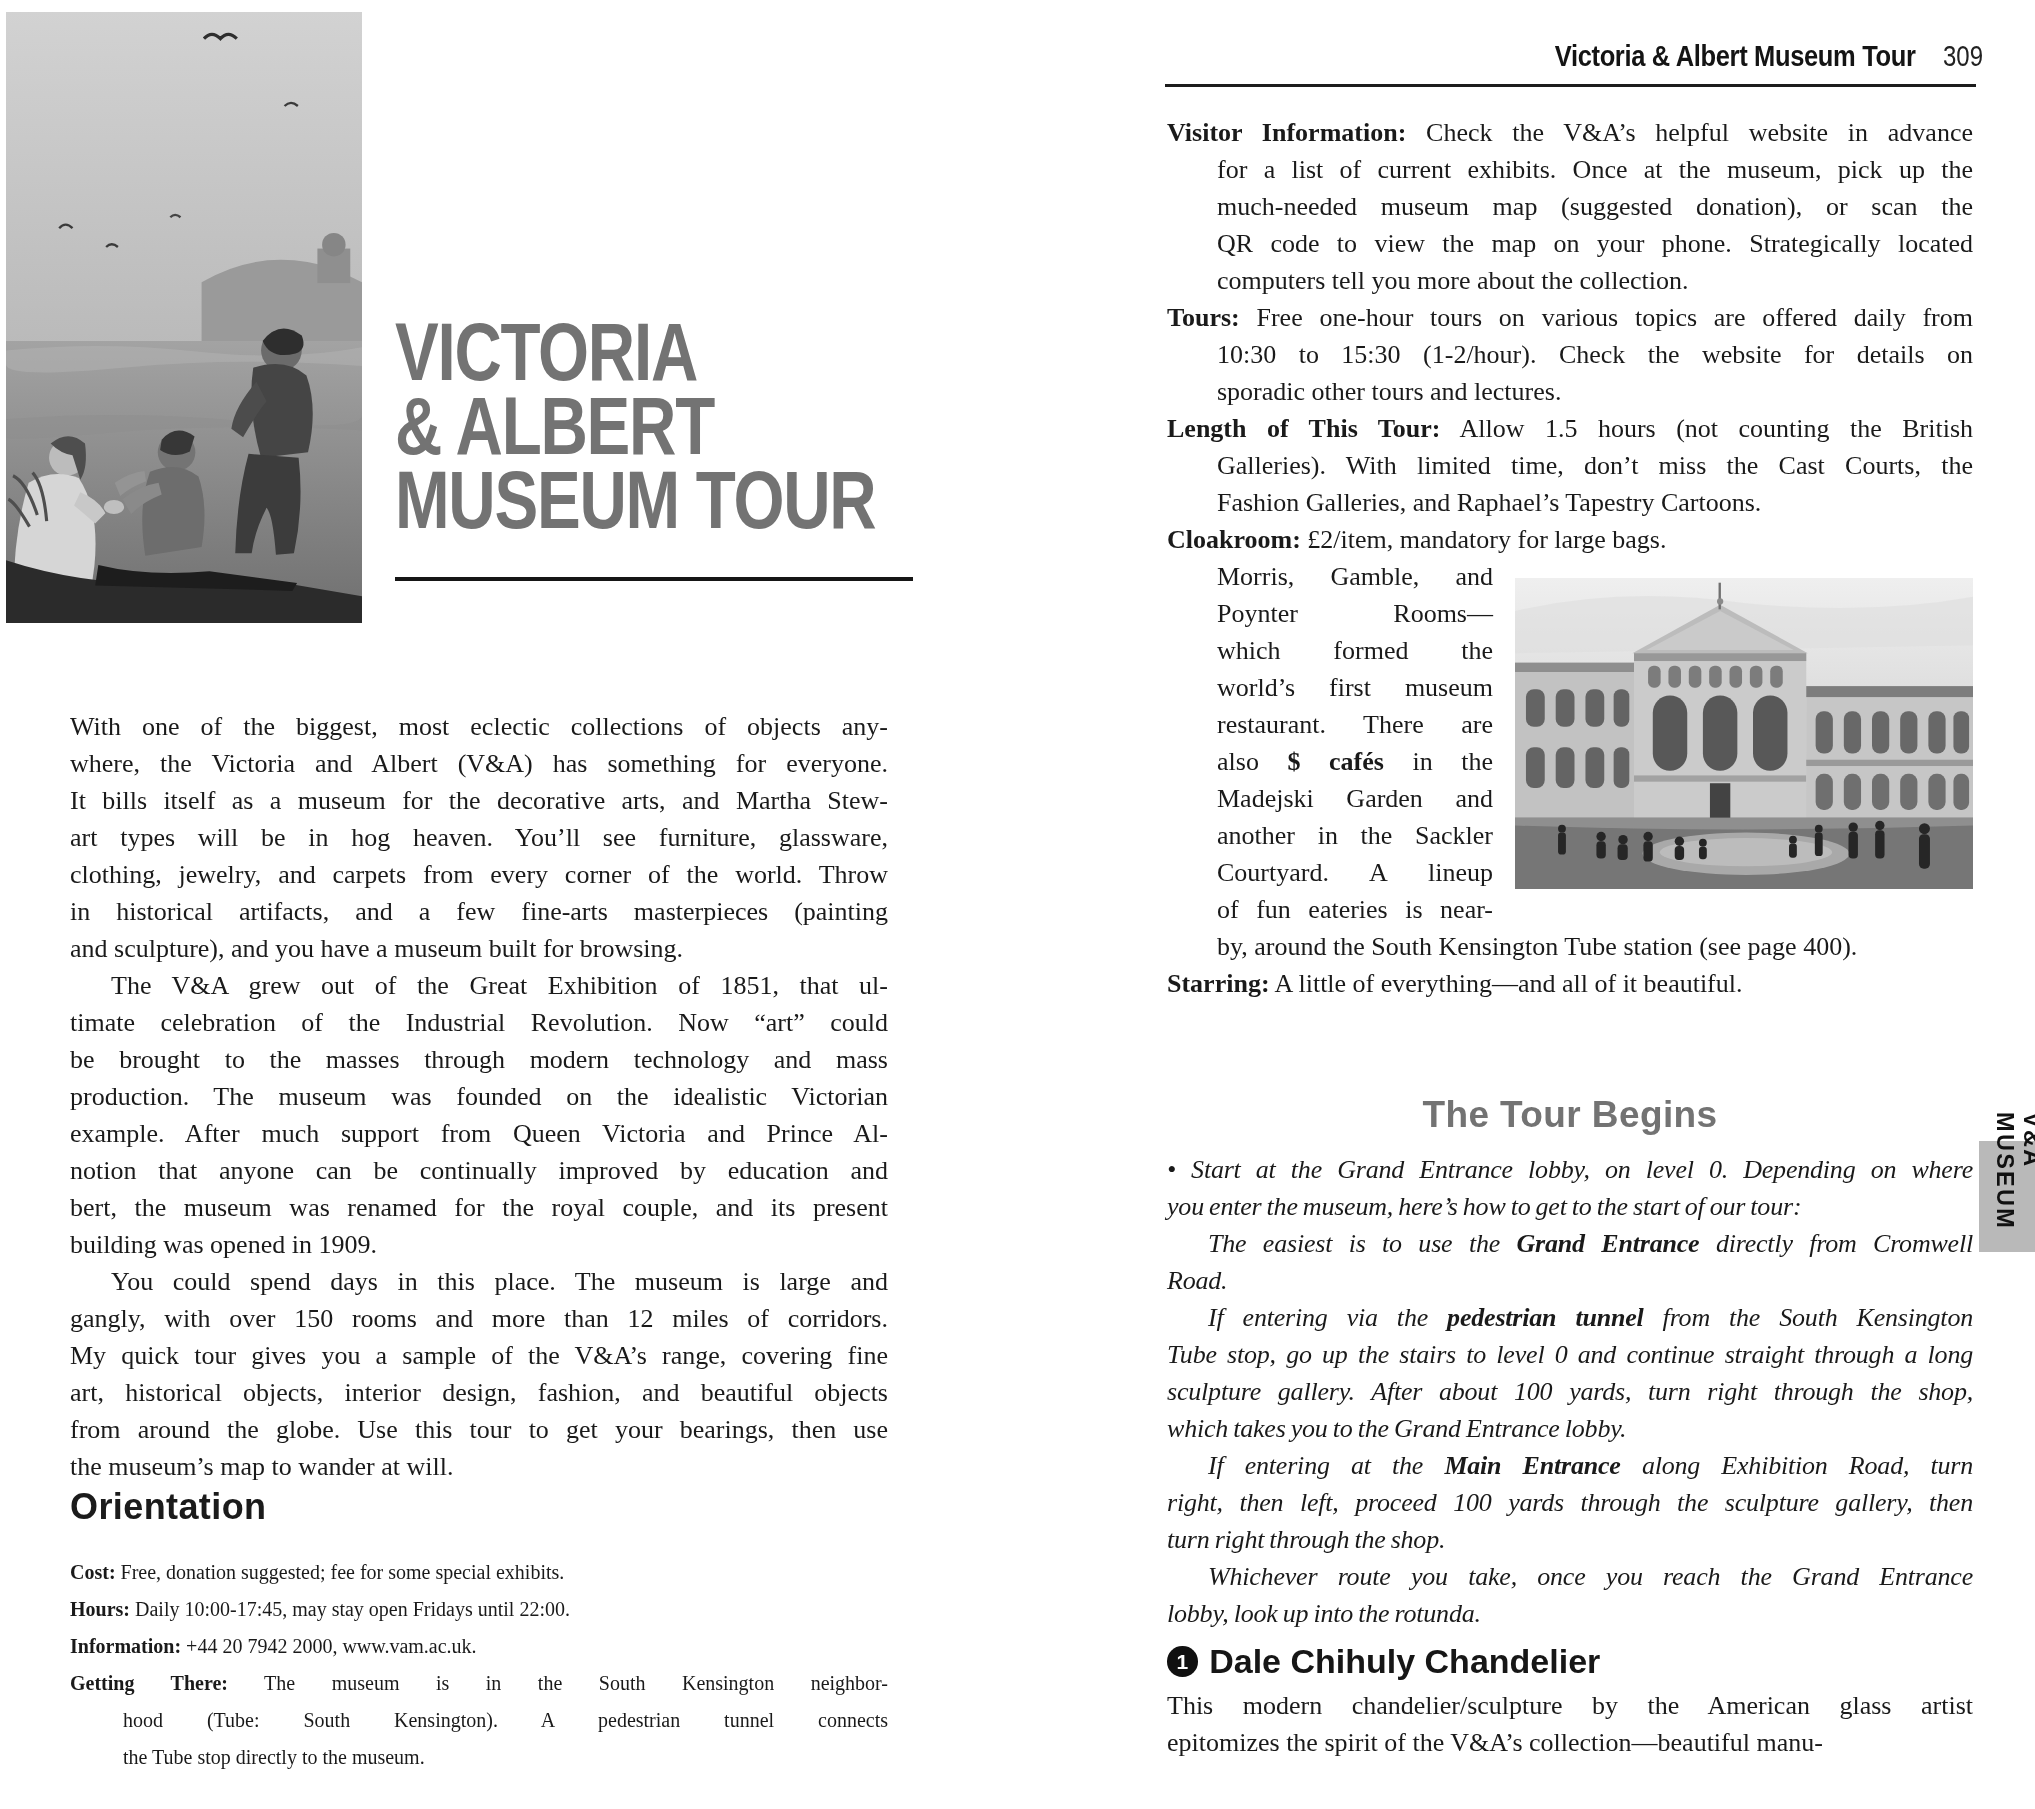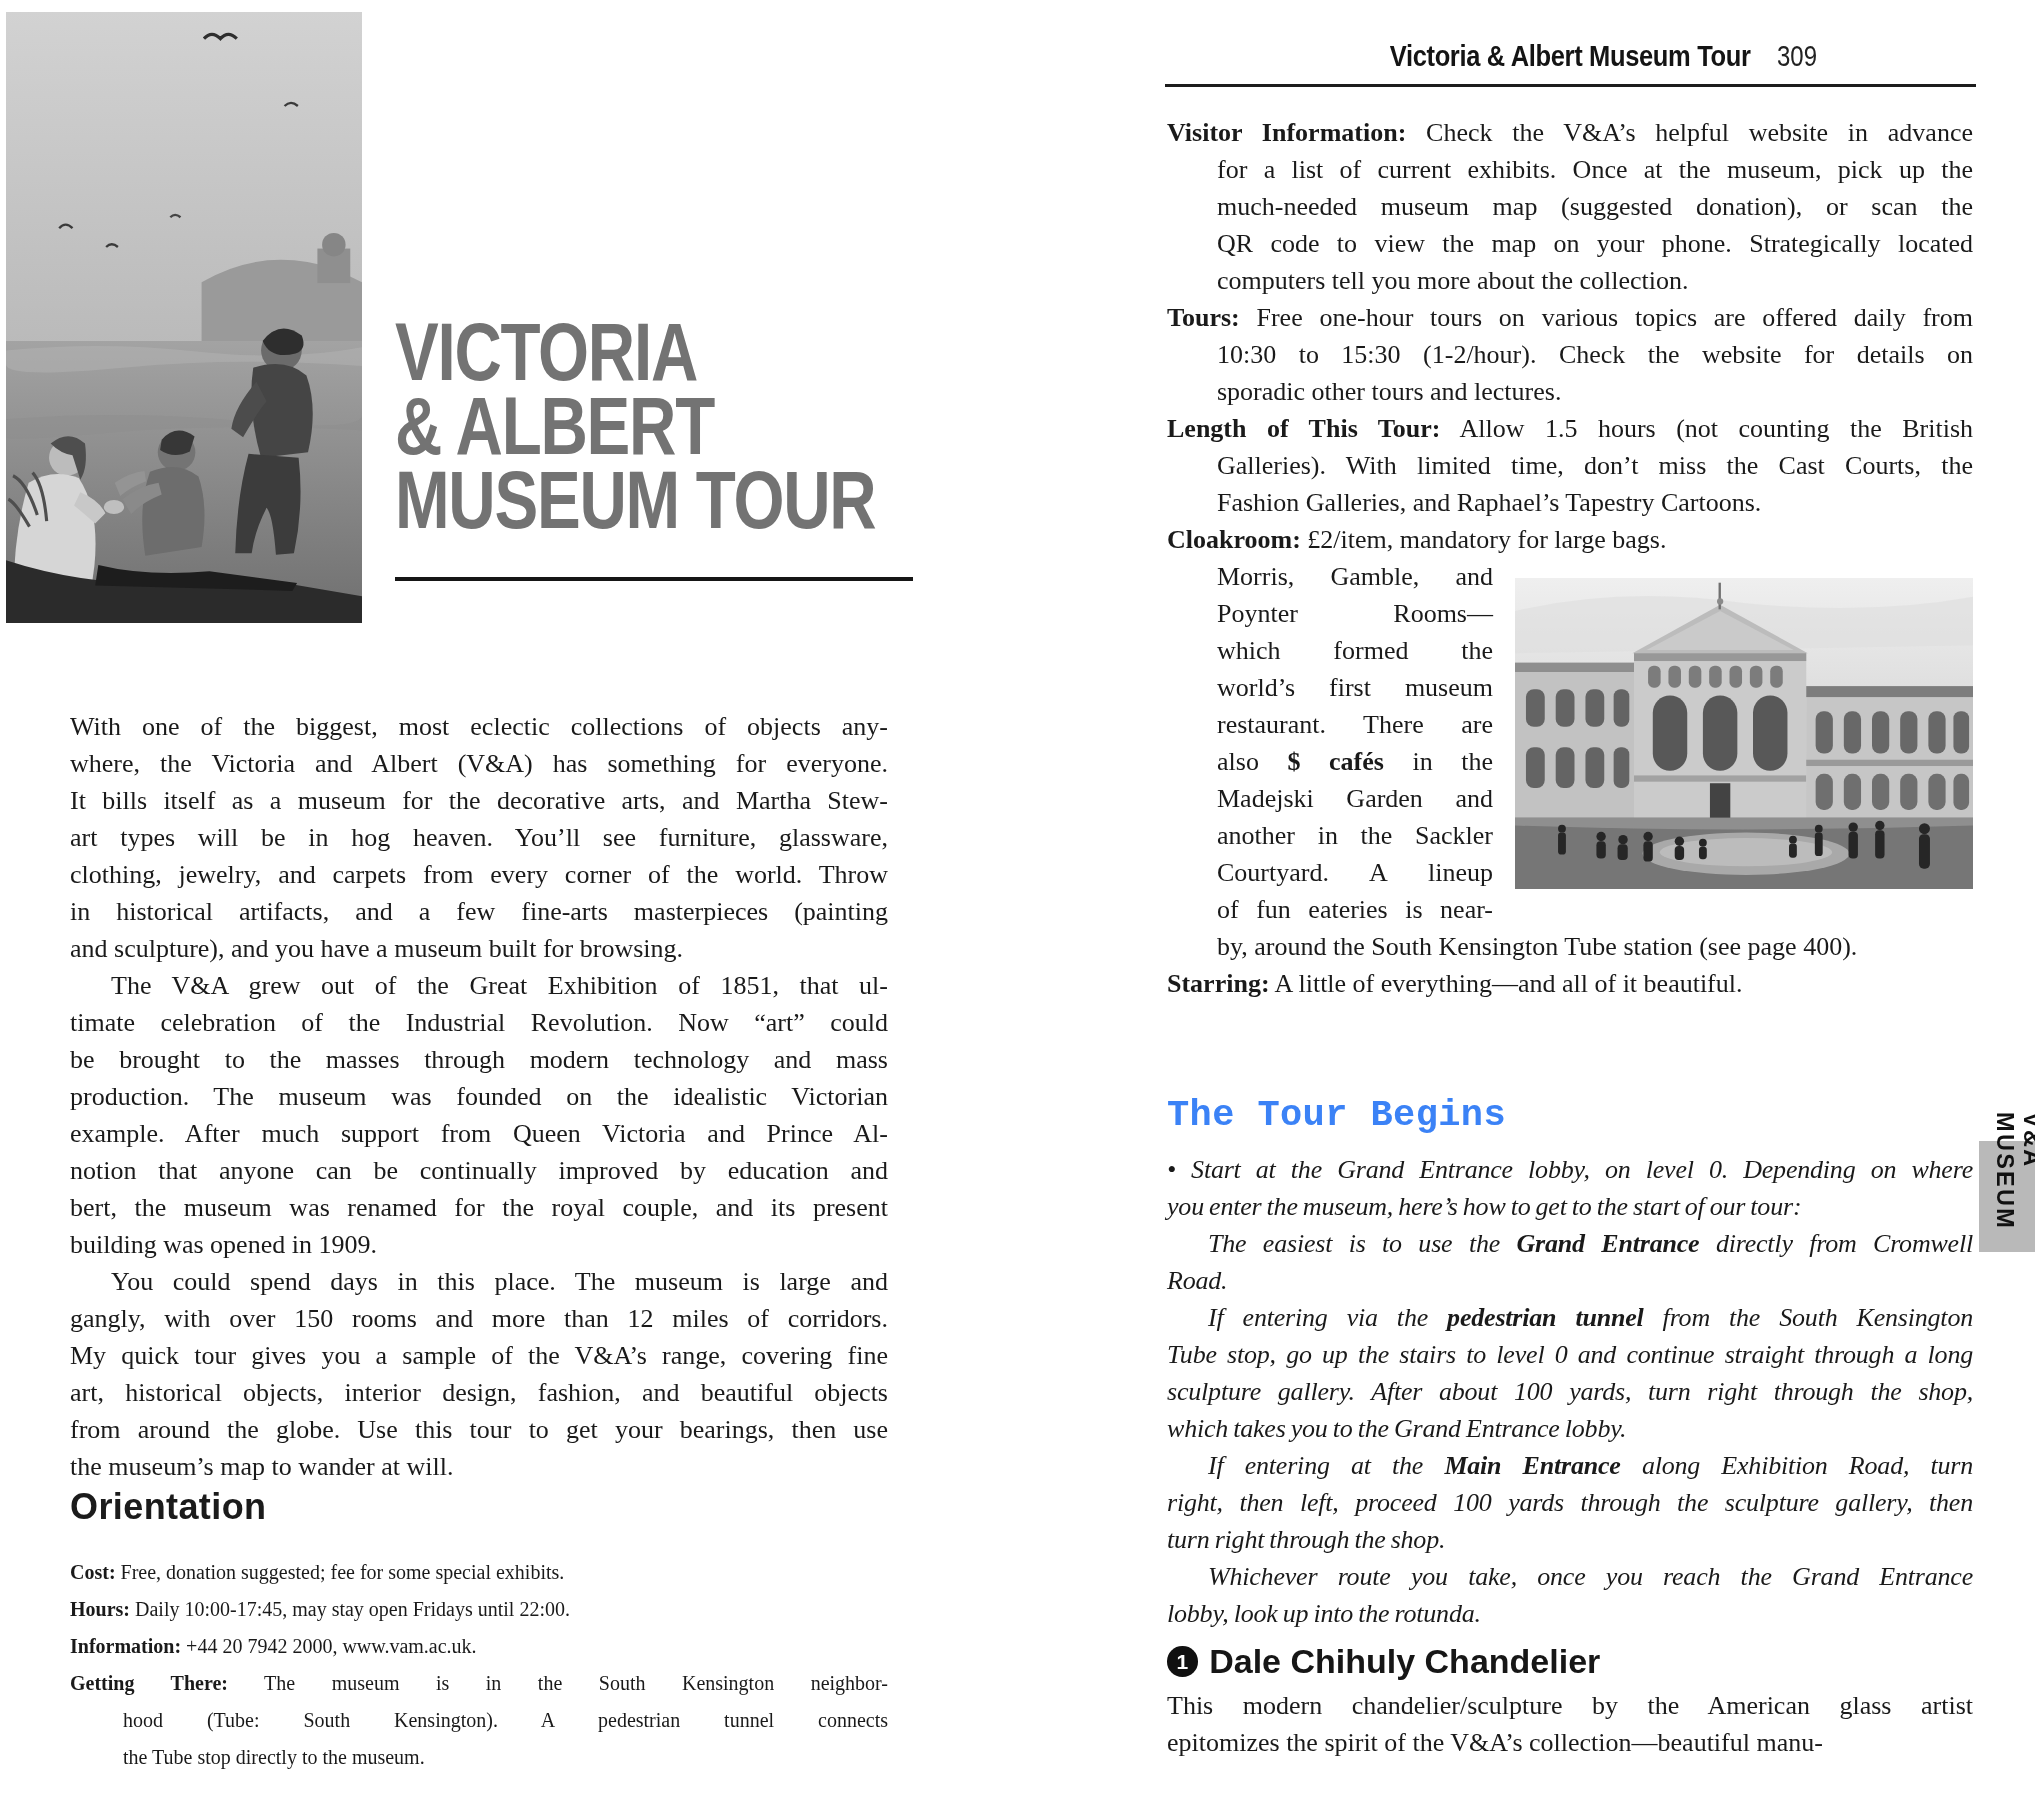--- a/index.html
+++ b/index.html
@@ -25,31 +25,31 @@
   .chapter-title .tl{display:block;font-family:"Liberation Sans",sans-serif;font-weight:bold;
       font-size:82px;line-height:74px;letter-spacing:-1.6px;white-space:nowrap;
       transform:scaleX(0.80);transform-origin:left;}
   .title-rule{position:absolute;left:395px;top:577px;width:518px;height:3.9px;background:#161616;}
   .intro{position:absolute;left:70px;top:708px;width:818px;font-size:26px;line-height:37px;}
   .orientation-head{position:absolute;left:70px;top:1486px;width:818px;
       font-family:"Liberation Sans",sans-serif;font-weight:bold;font-size:36px;color:#1b1b1b;letter-spacing:0.4px;}
   .orientation-list{position:absolute;left:70px;top:1554px;width:818px;font-size:20px;line-height:37px;}
 
   
-  .running-head{position:absolute;left:149px;top:39px;width:809px;text-align:center;white-space:nowrap;}
+  .running-head{position:absolute;left:156px;top:39px;width:809px;text-align:right;white-space:nowrap;}
   .rh-title{display:inline-block;font-family:"Liberation Sans",sans-serif;font-weight:bold;
       font-size:30px;letter-spacing:-0.4px;transform:scaleX(0.85);transform-origin:right;color:#141414;}
   .rh-page{display:inline-block;font-family:"Liberation Sans",sans-serif;font-weight:normal;
       font-size:30px;margin-left:14px;transform:scaleX(0.80);transform-origin:right;color:#222;}
   .head-rule{position:absolute;left:147px;top:84px;width:811px;height:3.1px;background:#1c1c1c;}
   .entries{position:absolute;left:149px;top:114px;width:806px;font-size:26px;line-height:37px;}
   .photo-float{float:right;width:458px;height:311px;margin-top:19.6px;margin-left:22px;margin-bottom:36px;}
   .photo-float svg{display:block;width:100%;height:100%;}
-  .tour-heading{position:absolute;left:149px;top:1094px;width:806px;
-      font-family:Liberation Mono, monospace;font-weight:bold;font-size:37px;color:#3b82f6;letter-spacing:0.4px;}
+  .tour-heading{position:absolute;left:149px;top:1094px;width:806px;text-align:center;
+      font-family:Liberation Sans, sans-serif;font-weight:bold;font-size:37px;color:#737373;letter-spacing:0.4px;}
   .tour-text{position:absolute;left:149px;top:1151px;width:806px;font-style:italic;
       font-size:26px;line-height:37px;letter-spacing:-0.2px;word-spacing:-1.2px;}
   .chihuly-head{position:absolute;left:149px;top:1642px;width:806px;display:flex;align-items:center;gap:11.7px;
       font-family:"Liberation Sans",sans-serif;font-weight:bold;font-size:34px;color:#161616;}
   .circle-num{display:inline-flex;align-items:center;justify-content:center;width:30.5px;height:30.5px;
       border-radius:50%;background:#101010;color:#ffffff;font-size:21px;font-weight:bold;
       font-family:"Liberation Sans",sans-serif;flex:0 0 auto;}
   .chihuly-body{position:absolute;left:149px;top:1687px;width:806px;font-size:26px;line-height:37px;}
   .side-tab-box{position:absolute;left:961px;top:1141px;width:57px;height:111px;background:#b9b9b9;}
   .side-tab-label{position:absolute;left:973px;top:1112px;height:172px;

